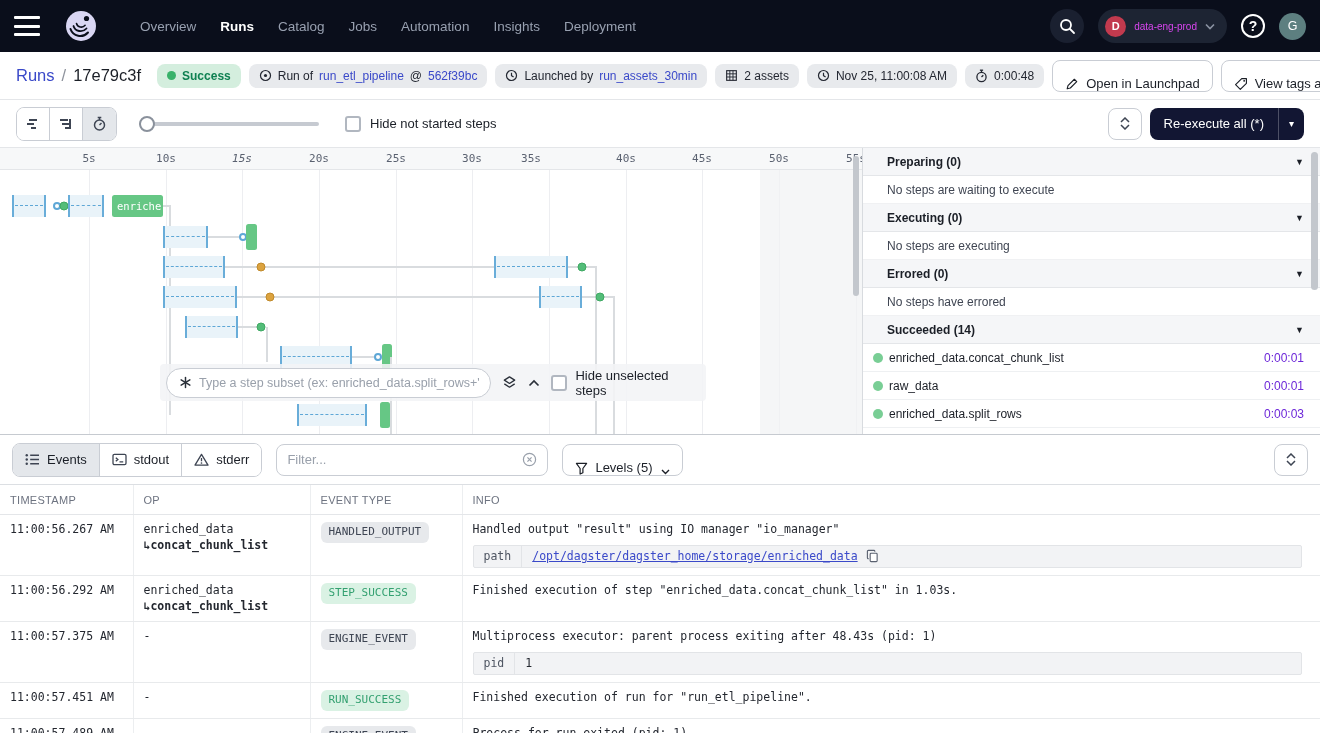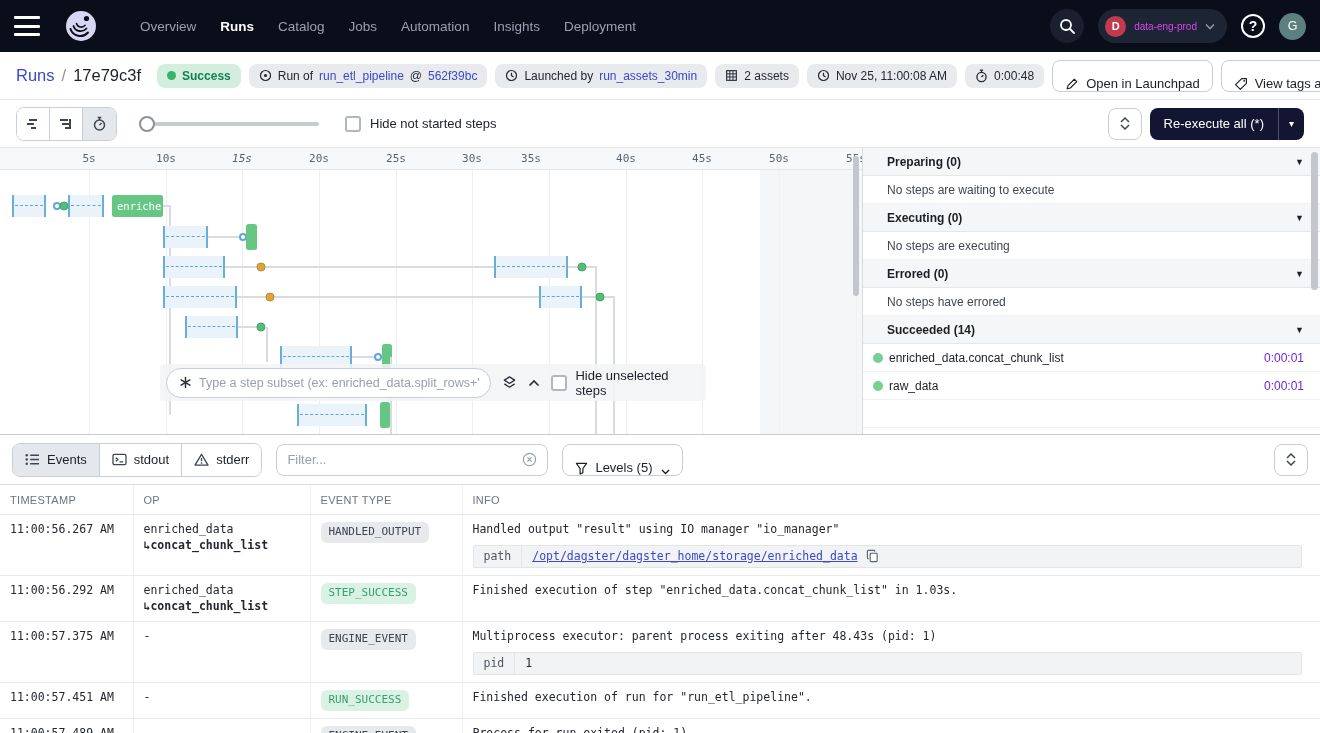--- a/index.html
+++ b/index.html
@@ -445,20 +445,25 @@
       </div>
       <div class="step-row">
         <span class="step-dot"></span>
         <span>enriched_data.concat_chunk_list</span>
         <span class="step-time">0:00:01</span>
       </div>
       <div class="step-row">
         <span class="step-dot"></span>
         <span>raw_data</span>
         <span class="step-time">0:00:01</span>
+      </div>
+      <div class="step-row">
+        <span class="step-dot"></span>
+        <span>enriched_data.split_rows</span>
+        <span class="step-time">0:00:03</span>
       </div>
       <div class="step-row"></div>
       <div class="pscroll"></div>
     </aside>
 </div>
 
 <div class="logbar">
   <div class="tabs" id="log-tabs">
       <div class="tab sel">
         <span>

